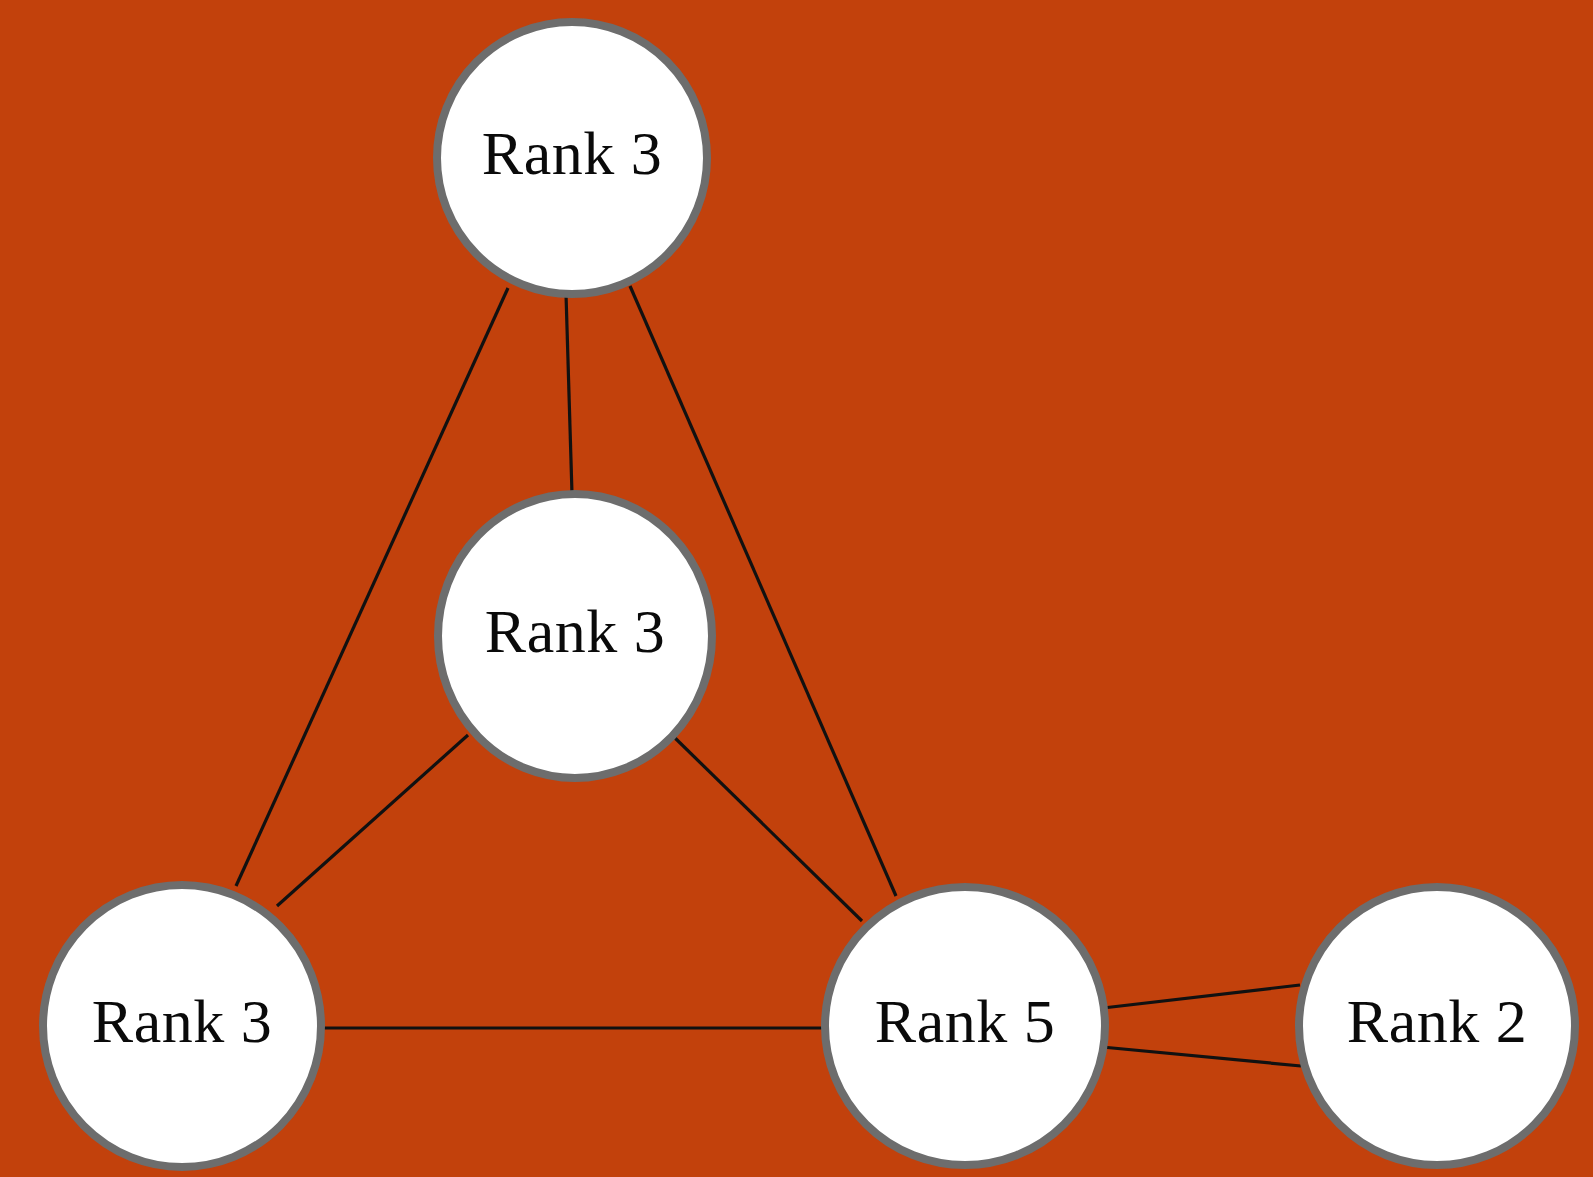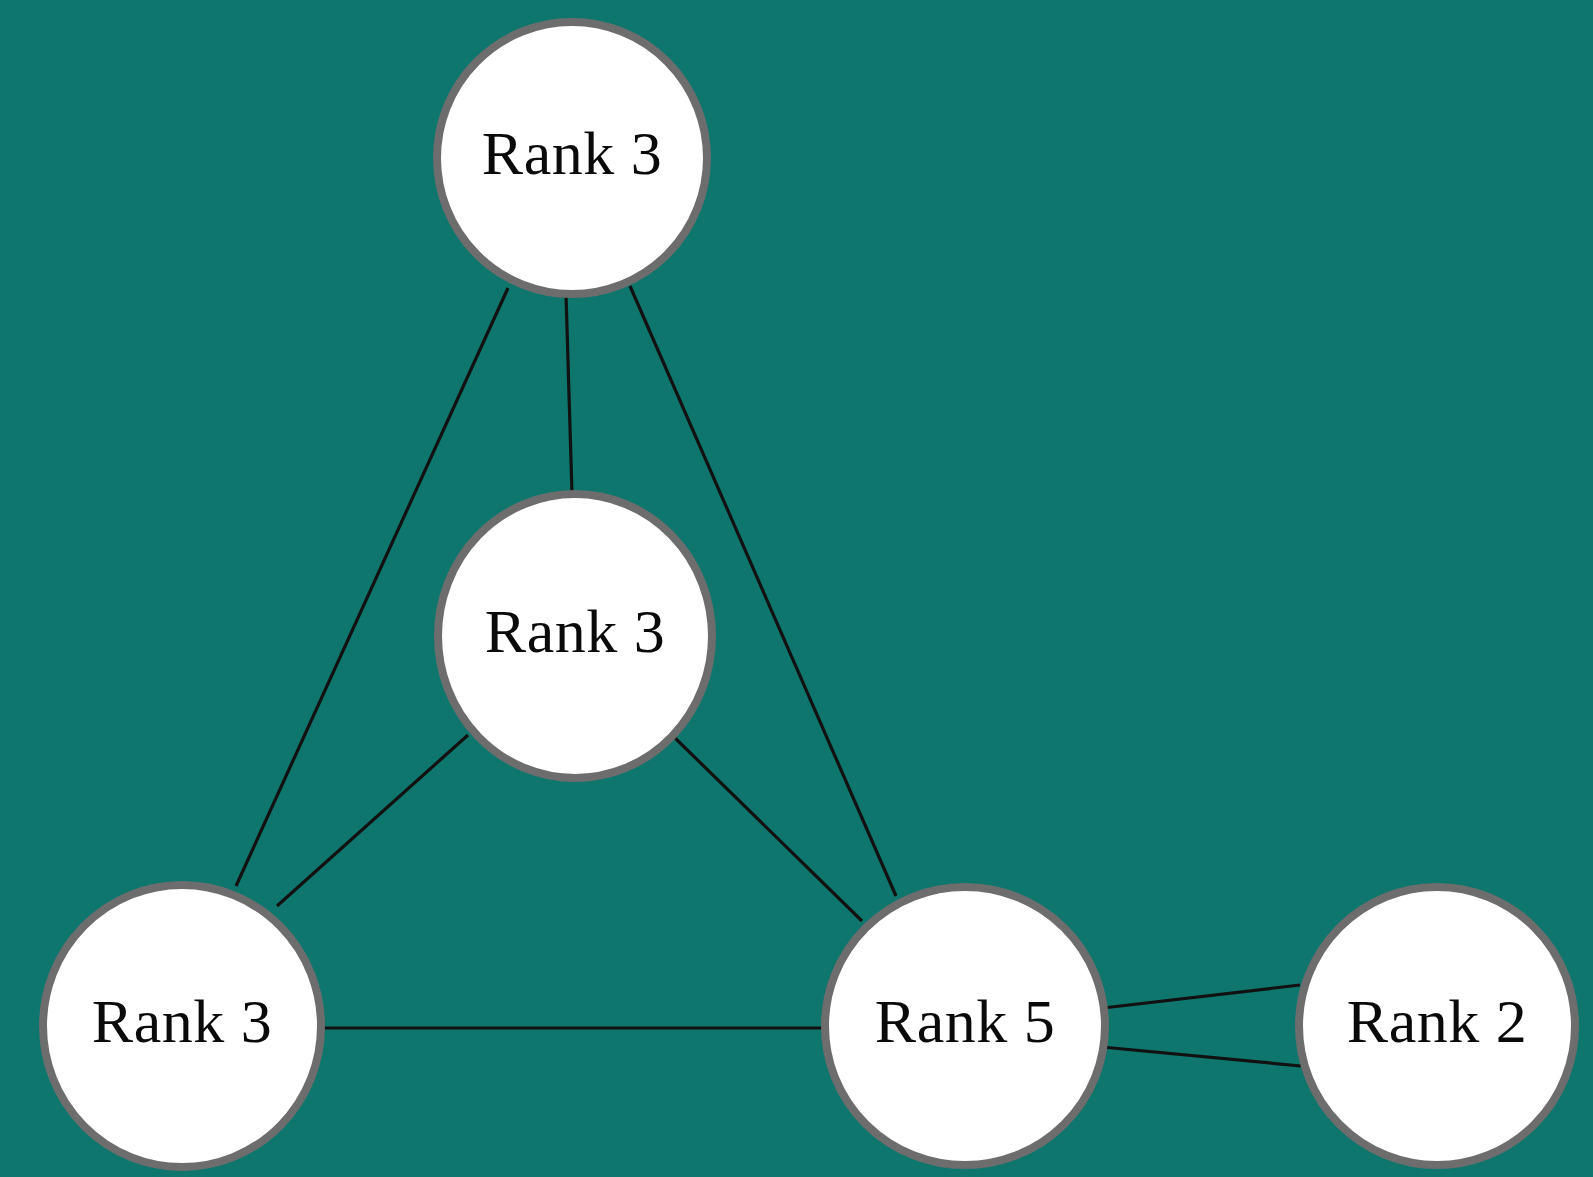--- a/index.html
+++ b/index.html
@@ -8,21 +8,21 @@
     padding: 0;
     background: #ffffff;
   }
   body {
     font-family: "Liberation Serif", "DejaVu Serif", serif;
   }
   #canvas {
     position: relative;
     width: 1593px;
     height: 1177px;
-    background: #0f766e;
+    background: #c2410c;
     overflow: hidden;
   }
   #graph-svg {
     position: absolute;
     top: 0;
     left: 0;
     width: 1593px;
     height: 1177px;
     display: block;
   }

